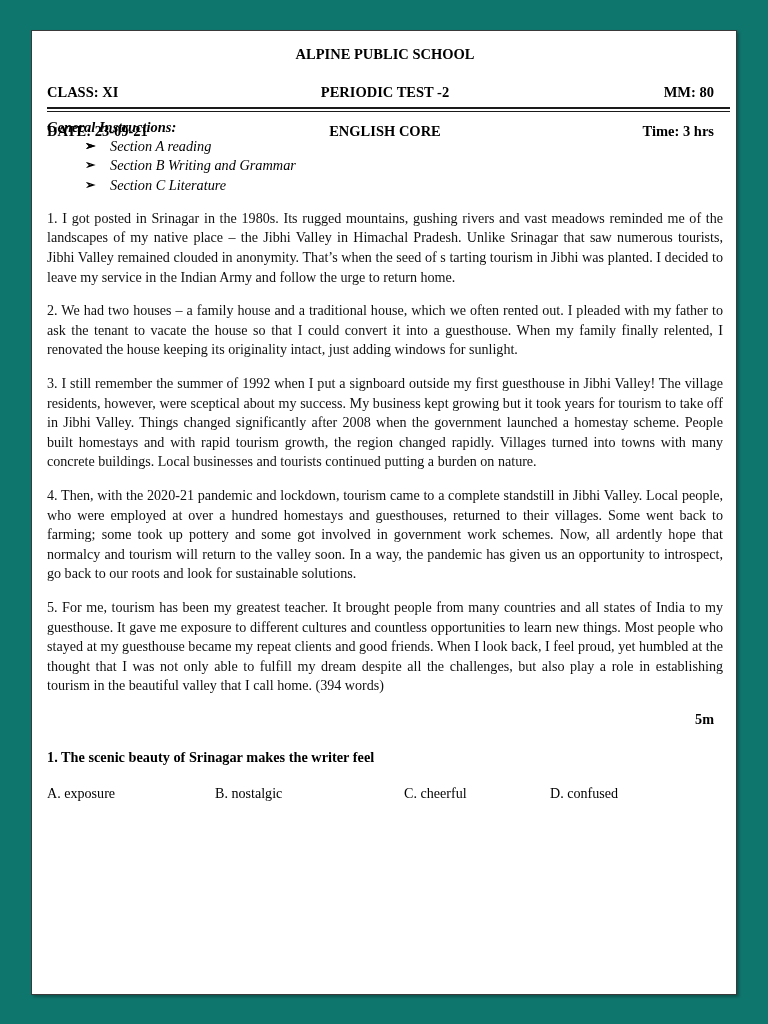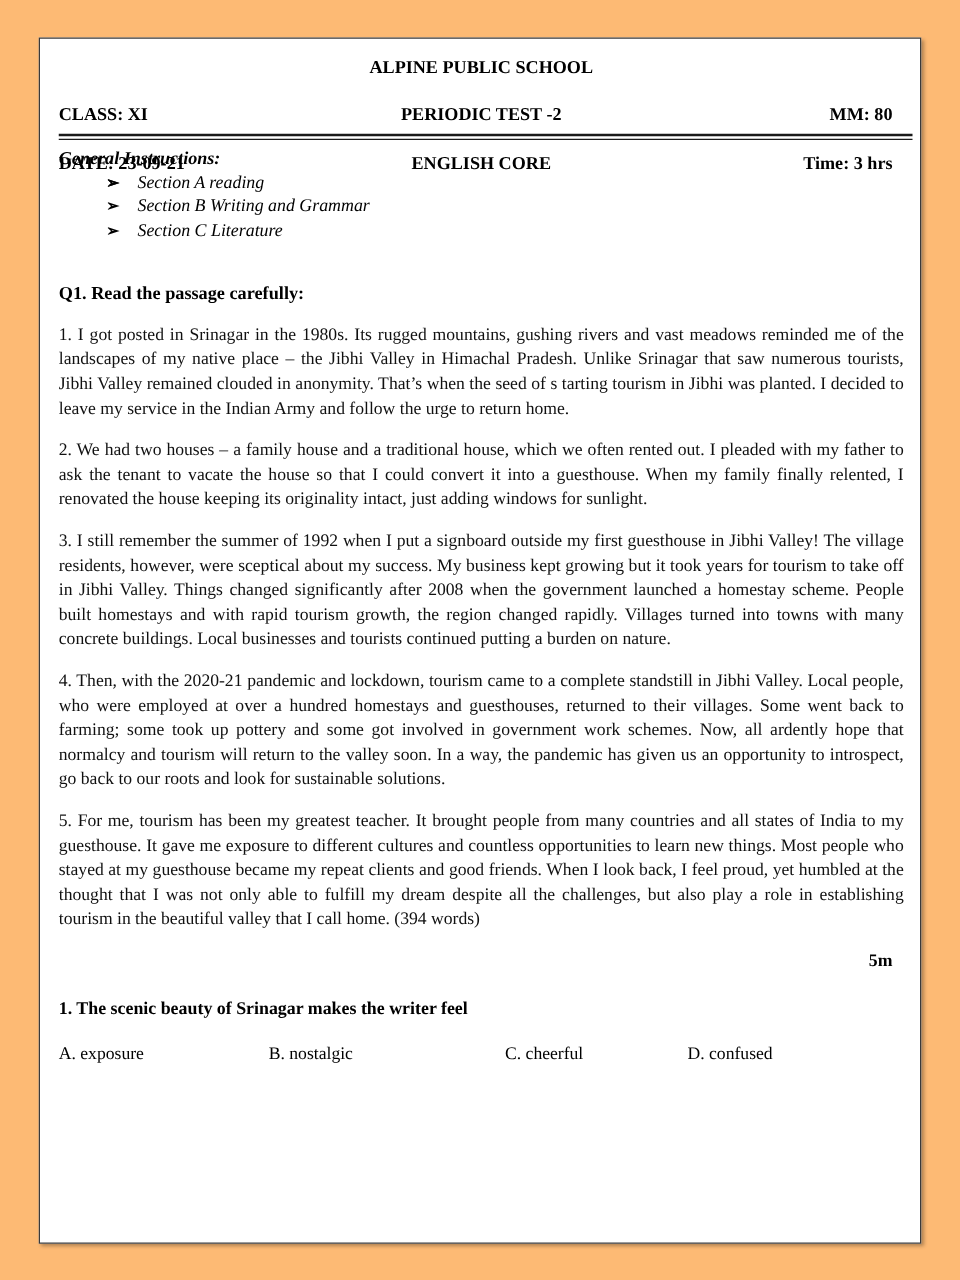--- a/index.html
+++ b/index.html
@@ -12,21 +12,21 @@
     height: 1024px;
     font-family: "Liberation Serif", "DejaVu Serif", serif;
     color: #000000;
     overflow: hidden;
   }
 
   .page-canvas {
     position: relative;
     width: 768px;
     height: 1024px;
-    background: #fdba74;
+    background: #0f766e;
   }
 
   
   .sheet {
     position: absolute;
     left: 31px;
     top: 30px;
     width: 706px;
     height: 965px;
     background: #ffffff;
@@ -214,21 +214,20 @@
         <li class="gi-item">
           <span class="gi-bullet">➢</span>
           <span>Section B Writing and Grammar</span>
         </li>
         <li class="gi-item">
           <span class="gi-bullet">➢</span>
           <span>Section C Literature</span>
         </li>
       </ul>
 
-      <div class="q-heading">Q1. Read the passage carefully:</div>
 
       <div class="passage">
         <p class="para">1. I got posted in Srinagar in the 1980s.  Its  rugged  mountains,  gushing  rivers  and  vast meadows reminded  me  of  the  landscapes  of  my  native  place  –  the  Jibhi  Valley  in Himachal  Pradesh.  Unlike Srinagar  that  saw  numerous  tourists,  Jibhi  Valley  remained clouded  in  anonymity.  That’s  when  the seed  of  s tarting  tourism  in  Jibhi  was  planted.  I decided to leave my service  in the Indian Army and follow the  urge to return home.</p>
         <p class="para">2. We had two houses – a family house and a traditional house,  which  we  often rented out. I pleaded  with my  father  to  ask  the  tenant  to  vacate  the  house  so  that  I  could  convert  it  into a guesthouse.  When my  family  finally  relented,  I  renovated  the  house  keeping  its  originality intact,  just  adding  windows for  sunlight.</p>
         <p class="para">3.  I  still  remember  the  summer  of  1992  when  I  put  a  signboard  outside  my  first  guesthouse  in Jibhi  Valley!  The village residents, however, were sceptical about  my  success.  My  business kept growing  but  it  took  years  for  tourism  to  take  off  in  Jibhi  Valley.  Things  changed significantly  after 2008  when  the  government  launched  a  homestay  scheme.  People  built homestays  and  with  rapid tourism  growth,  the  region  changed  rapidly.  Villages turned into towns  with  many  concrete  buildings. Local businesses and  tourists  continued  putting  a burden  on  nature.</p>
         <p class="para">4. Then,  with  the  2020-21  pandemic  and  lockdown,  tourism  came  to  a  complete  standstill  in Jibhi Valley.  Local  people,  who  were  employed  at  over  a  hundred  homestays  and guesthouses,  returned  to their  villages.  Some  went  back  to  farming;  some  took  up  pottery and  some  got  involved  in government  work  schemes.  Now,  all  ardently  hope  that  normalcy and  tourism  will  return  to  the valley  soon.  In  a  way,  the  pandemic  has  given  us  an opportunity  to  introspect,  go  back  to  our roots  and  look  for  sustainable  solutions.</p>
         <p class="para">5. For  me,  tourism  has  been  my  greatest  teacher.  It  brought  people  from  many  countries  and all states  of  India  to  my  guesthouse.  It  gave  me  exposure  to  different  cultures  and countless opportunities  to  learn  new  things.  Most  people  who  stayed  at  my  guesthouse became  my  repeat clients  and  good  friends.  When  I  look  back,  I  feel  proud,  yet  humbled  at the  thought  that  I  was not  only  able  to  fulfill  my  dream  despite  all  the  challenges,  but  also play  a  role  in  establishing tourism  in  the  beautiful  valley  that  I  call  home. (394 words)</p>
       </div>
 
       <div class="based-line">

